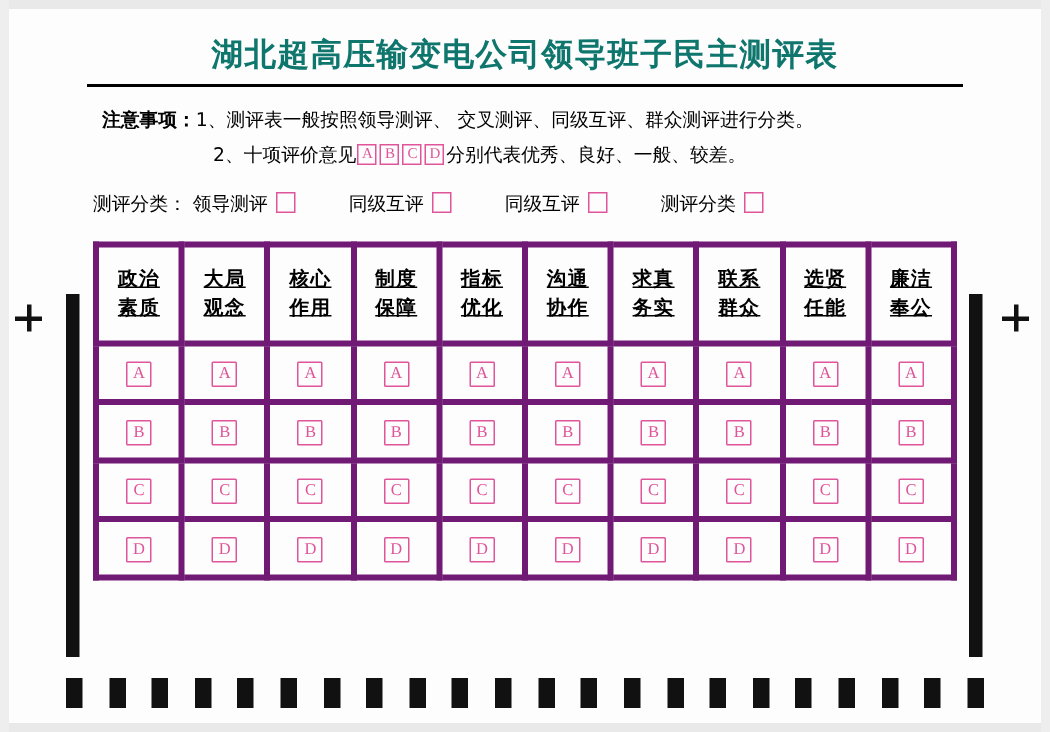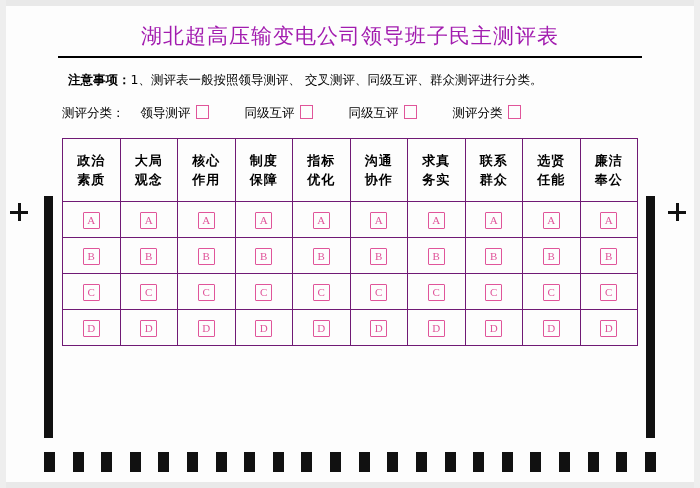--- a/index.html
+++ b/index.html
@@ -79,24 +79,24 @@
   .content {
     position: absolute;
     left: 44px;
     top: 12px;
     width: 612px;
   }
 
   .title {
     text-align: center;
     font-family: "DejaVu Sans", "Liberation Sans", sans-serif;
-    font-weight: normal;
+    font-weight: bold;
     font-size: 21px;
     letter-spacing: 1px;
-    color: #a21caf;
+    color: #0f766e;
     padding-top: 10px;
     padding-bottom: 4px;
   }
   .title-rule {
     height: 2px;
     background: #000;
     margin: 2px 14px 10px 14px;
   }
 
   .notes {
@@ -195,21 +195,21 @@
 
   
   .category {
     font-family: "DejaVu Sans", "Liberation Sans", sans-serif;
     font-size: 12.5px;
     color: #000;
     padding: 14px 18px 0 18px;
     display: flex;
     align-items: center;
   }
-  .cat-label { margin-right: 16px; }
+  .cat-label { margin-right: 4px; }
   .cat-item {
     display: flex;
     align-items: flex-start;
     margin-right: 36px;
     white-space: nowrap;
   }
   .cat-box {
     display: inline-block;
     width: 11px;
     height: 12px;
@@ -220,23 +220,24 @@
   
   .table-wrap {
     padding: 16px 18px 0 18px;
   }
   table.answer {
     border-collapse: collapse;
     width: 100%;
     table-layout: fixed;
   }
   table.answer th, table.answer td {
-    border: 1px solid #701a75;
+    border: 4px solid #701a75;
     text-align: center;
     vertical-align: middle;
+    text-decoration: underline;
   }
   table.answer th {
     font-family: "DejaVu Sans", "Liberation Sans", sans-serif;
     font-size: 13px;
     font-weight: bold;
     color: #000;
     height: 60px;
     line-height: 19px;
     letter-spacing: 1px;
   }
@@ -278,20 +279,23 @@
 
     <div class="title">湖北超高压输变电公司领导班子民主测评表</div>
     <div class="title-rule"></div>
 
     <div class="notes">
 
       <div class="note-line">
         <span class="note-label">注意事项：</span><span>1、</span><span>测评表一般按照领导测评、  交叉测评、同级互评、群众测评进行分类。</span>
       </div>
 
+      <div class="note-line note-indent">
+        <span>2、</span><span>十项评价意见</span><span class="opt-box">A</span><span class="opt-box">B</span><span class="opt-box">C</span><span class="opt-box">D</span><span>分别代表优秀、良好、一般、较差。</span>
+      </div>
 
 
     </div>
 
 
     <div class="category">
       <span class="cat-label">测评分类：</span>
 
       <span class="cat-item">
         <span>领导测评</span>

